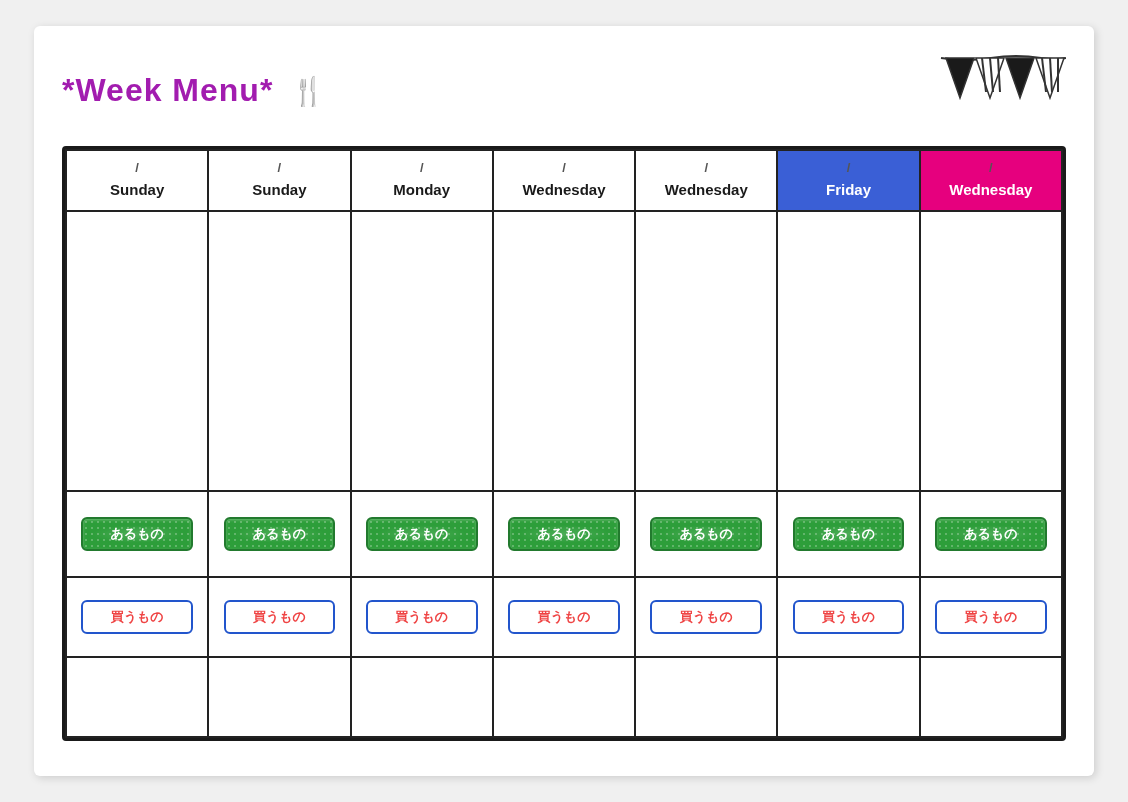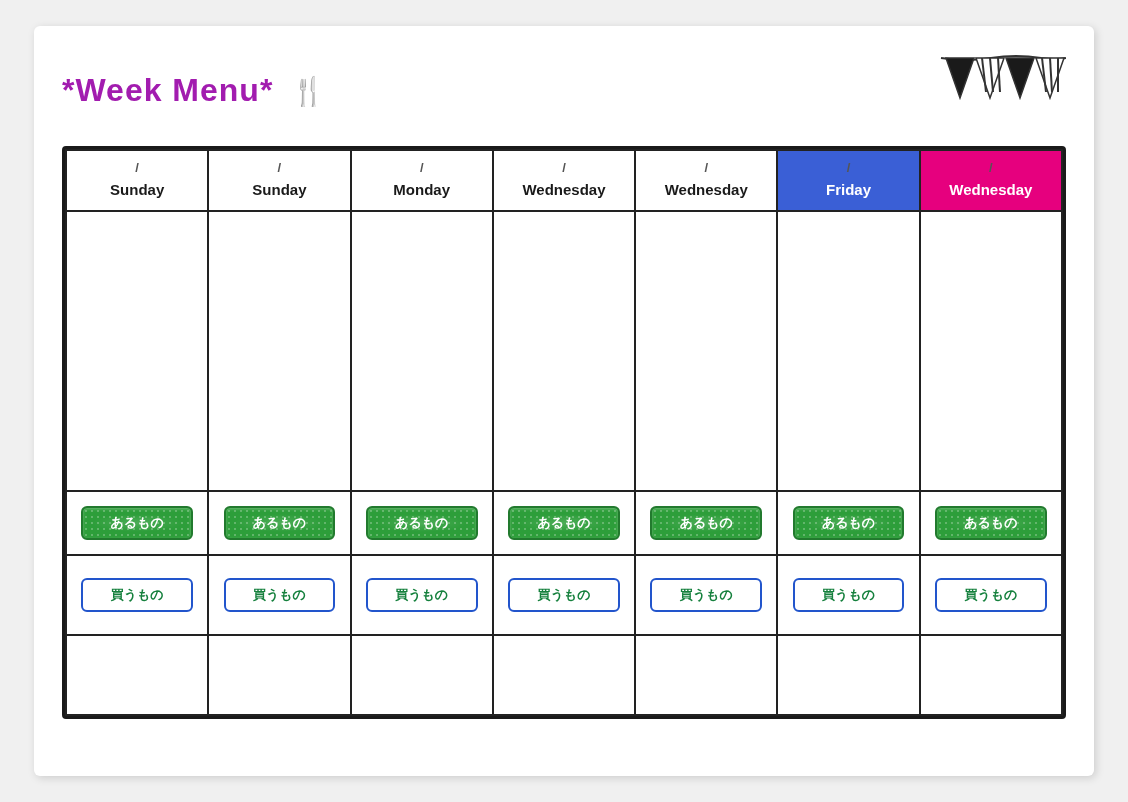--- a/index.html
+++ b/index.html
@@ -97,21 +97,21 @@
     .main-cell {
       height: 280px;
       vertical-align: top;
       background: white;
     }
 
     
     .arumono-row td {
       padding: 12px 8px;
       vertical-align: middle;
-      height: 64px;
+      height: 86px;
       background: white;
     }
 
     
     .kaumono-row td {
       padding: 10px 8px;
       vertical-align: middle;
       height: 80px;
       background: white;
     }
@@ -152,21 +152,21 @@
 
     
     .green-badge {
       background-image: radial-gradient(circle, rgba(255,255,255,0.25) 1px, transparent 1px);
       background-size: 6px 6px;
       background-color: #2d9e3a;
     }
 
     .blue-badge {
       background: white;
-      color: #15803d;
+      color: #ef4444;
       border: 2px solid #2255cc;
       border-radius: 6px;
       padding: 6px 10px;
       font-size: 13px;
       font-weight: bold;
       display: inline-block;
       width: 90%;
       text-align: center;
     }
 

